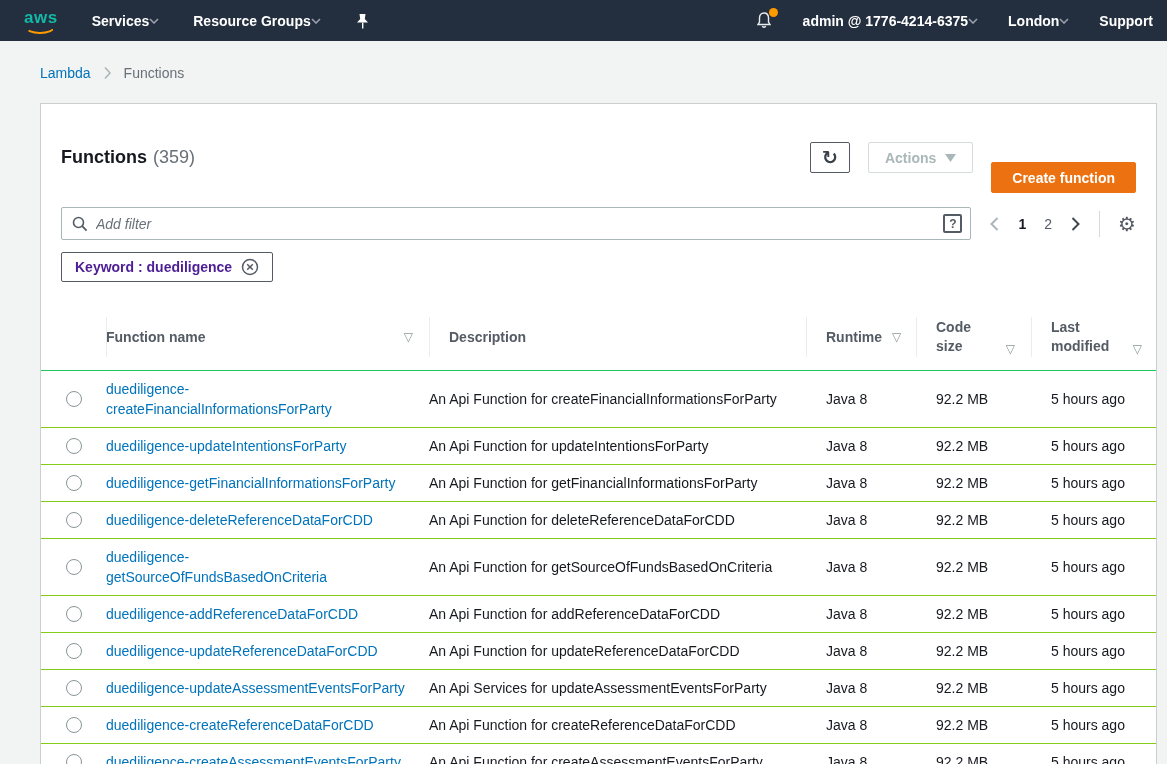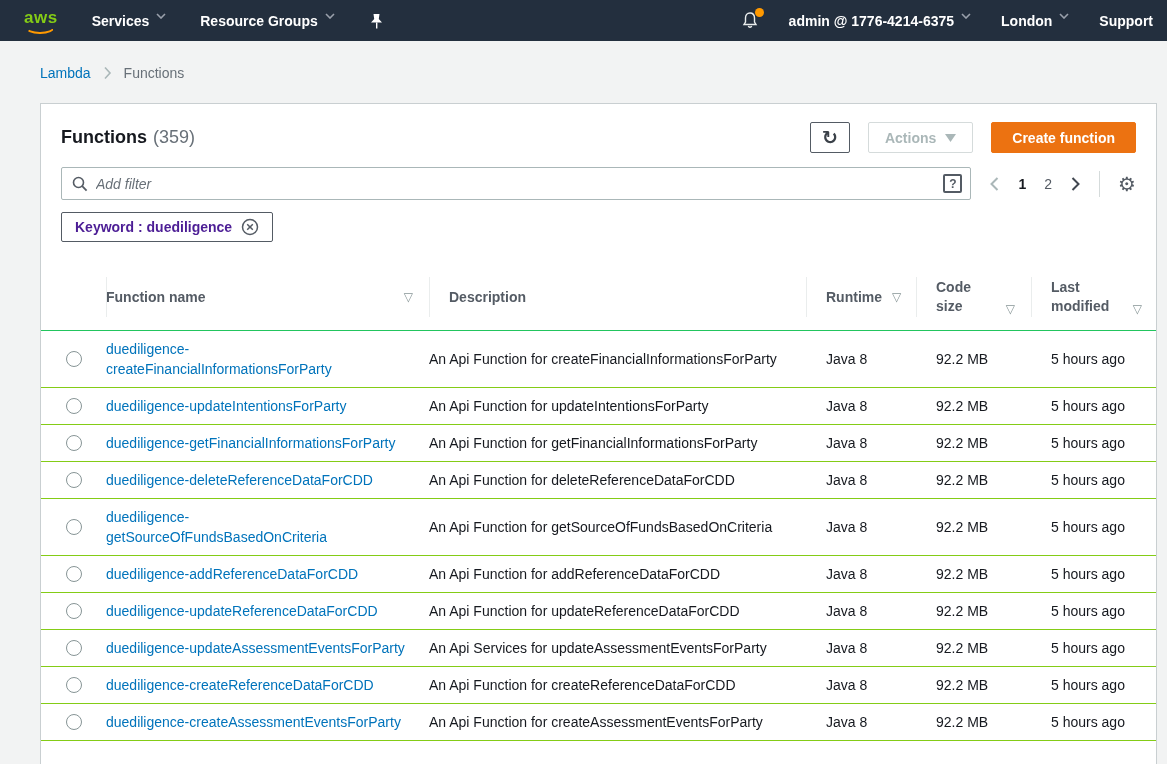--- a/index.html
+++ b/index.html
@@ -4,25 +4,25 @@
 <style>
   * { margin:0; padding:0; box-sizing:border-box; }
   html,body { width:1167px; height:764px; overflow:hidden; background:#f2f3f3;
     font-family:"Liberation Sans","DejaVu Sans",sans-serif; }
 
   
   .topnav { height:41px; background:#232f3e; display:flex; align-items:center;
     padding:0 14px 0 24px; color:#fff; font-size:14px; }
   .nav-left { display:flex; align-items:center; gap:34px; }
   .nav-right { margin-left:auto; display:flex; align-items:center; gap:30px; }
-  .aws-logo { position:relative; font-weight:bold; font-size:17px; color:#84cc16;
+  .aws-logo { position:relative; font-weight:bold; font-size:17px; color:#14b8a6;
     padding-bottom:6px; cursor:pointer; letter-spacing:.5px; }
   .aws-logo .swoosh { position:absolute; left:1px; right:3px; bottom:0; height:7px;
     border:2px solid transparent; border-bottom:2px solid #ff9900; border-radius:0 0 50% 50%/0 0 100% 100%; }
-  .nav-item { display:flex; align-items:flex-start; gap:7px; font-weight:bold; cursor:pointer; }
+  .nav-item { display:flex; align-items:center; font-weight:bold; cursor:pointer; }
   .caret { width:10px; height:6px; display:inline-block; }
   .bell-wrap { position:relative; cursor:pointer; display:flex; }
   .bell-dot { position:absolute; top:-3px; right:-5px; width:9px; height:9px;
     border-radius:50%; background:#ff9900; }
 
   
   .breadcrumb { display:flex; align-items:center; gap:12px; padding:24px 0 14px 40px;
     font-size:14px; }
   .crumb-link { color:#0073bb; cursor:pointer; }
   .crumb-current { color:#687078; }
@@ -33,21 +33,21 @@
 
   
   .toolbar { display:flex; align-items:center; }
   .page-title { font-size:18px; font-weight:bold; color:#16191f; }
   .page-count { font-size:18px; color:#687078; margin-left:6px; font-weight:normal; }
   .toolbar-btns { margin-left:auto; display:flex; align-items:center; gap:18px; }
   .btn { height:31px; border-radius:2px; font-size:14px; font-weight:bold;
     display:flex; align-items:center; justify-content:center; cursor:pointer; background:#fff; }
   .btn-refresh { width:40px; border:1px solid #545b64; color:#3b4149; font-size:19px; }
   .btn-actions { border:1px solid #d5dbdb; color:#aab7b8; padding:0 16px; gap:9px; }
-  .btn-create { background:#ec7211; border:1px solid #ec7211; color:#fff; padding:0 20px; }
+  .btn-create { background:#ec7211; border:1px solid #ec7211; color:#fff; padding:0 20px;margin-top:40px; }
 
   
   .filter-row { display:flex; align-items:center; margin-top:14px; }
   .search-box { flex:1; height:33px; border:1px solid #aab7b8; border-radius:2px;
     display:flex; align-items:center; padding:0 8px 0 10px; background:#fff; margin-right:18px; }
   .search-box input { flex:1; border:none; outline:none; font-size:14px; font-style:italic;
     color:#737373; margin-left:8px; font-family:inherit; }
   .search-box input::placeholder { color:#687078; font-style:italic; }
   .kbd-hint { width:19px; height:19px; border:2px solid #545b64; border-radius:2px;
     font-size:12px; font-weight:bold; color:#545b64; display:flex; align-items:center;

